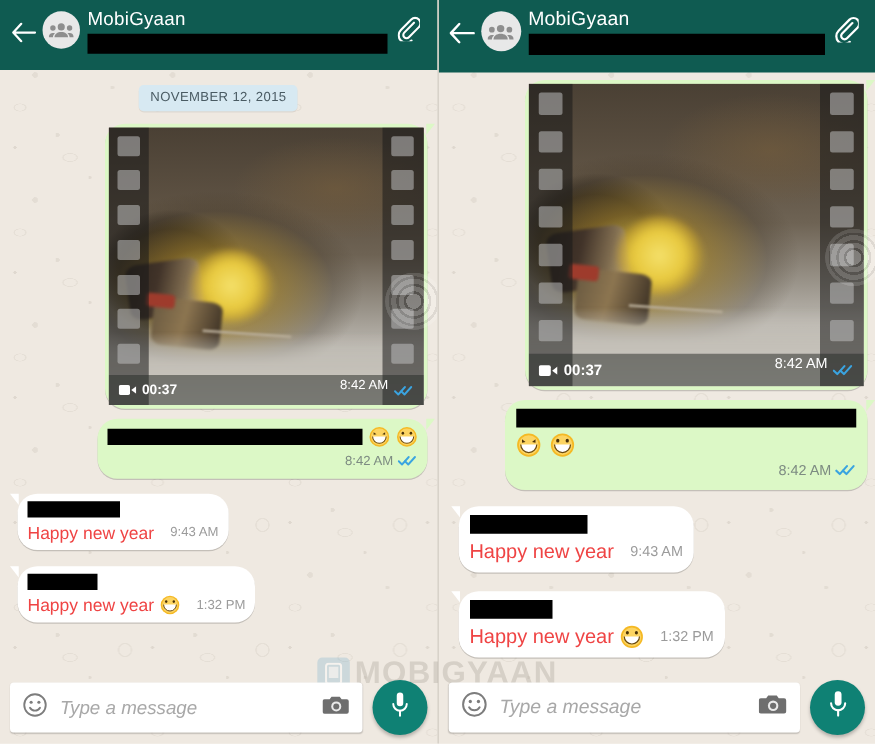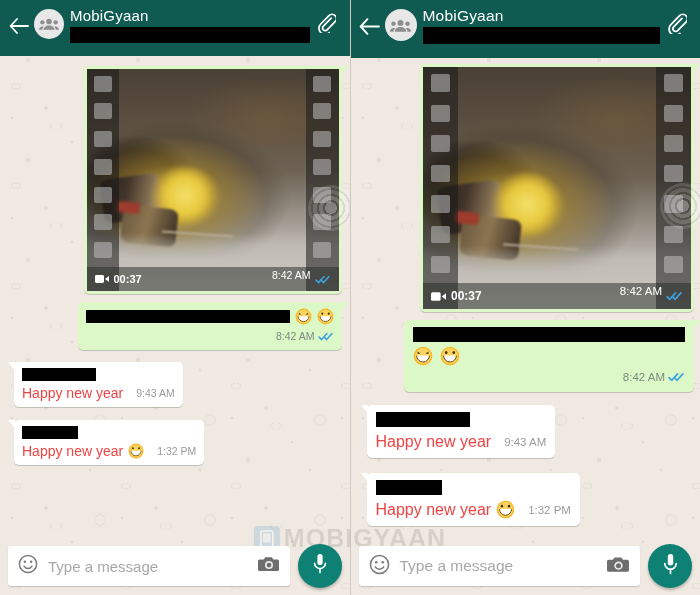--- a/index.html
+++ b/index.html
@@ -64,21 +64,21 @@
     font-size:10.5px;letter-spacing:.3px;padding:4px 9px 5px;
     box-shadow:0 1px 0 rgba(0,0,0,.07);
   }
 
   
   .row{display:flex;padding:0 8px;margin-top:7px;}
   .row.out{justify-content:flex-end;}
   .row.in{justify-content:flex-start;}
 
   .bubble{
-    position:relative;border-radius:5px;
+    position:relative;border-radius:16px;
     box-shadow:0 1px 0.5px rgba(0,0,0,.18);
     max-width:82%;
   }
   .bubble.out{background:#dcf8c6;}
   .bubble.in{background:#ffffff;}
 
   .bubble.out:after{
     content:"";position:absolute;right:-6px;top:0;
     border-top:0 solid transparent;border-bottom:9px solid transparent;
     border-left:7px solid #dcf8c6;
@@ -189,21 +189,21 @@
   
   .inputbar{
     position:absolute;left:0;right:0;bottom:0;height:58px;z-index:6;
     display:flex;align-items:center;padding:0 8px;box-sizing:border-box;
   }
   .inputbox{
     flex:1 1 auto;height:40px;background:#fff;border-radius:3px;
     box-shadow:0 1px 1px rgba(0,0,0,.18);
     display:flex;align-items:center;padding:0 10px;box-sizing:border-box;gap:10px;
   }
-  .placeholder{flex:1 1 auto;color:#a8a8a8;font-size:15px;}
+  .placeholder{flex:1 1 auto;color:#a8a8a8;font-size:15px;font-style:italic;}
   .panel.right .placeholder{font-size:15.5px;}
   .fab{
     width:44px;height:44px;border-radius:50%;background:#0f8174;
     display:flex;align-items:center;justify-content:center;margin-left:8px;flex:0 0 auto;
     box-shadow:0 2px 3px rgba(0,0,0,.25);
   }
 
   
   .watermark{
     position:absolute;left:50%;top:524px;transform:translateX(-50%);
@@ -249,20 +249,23 @@
       </div>
       <div class="clip-icon">
         <svg width="18" height="20" viewBox="0 0 18 20">
             <path d="M13.2 5.2 L5.4 13.1 a2.6 2.6 0 0 0 3.7 3.7 l8.0-8.1 a4.3 4.3 0 0 0-6.1-6.1 l-8.3 8.4 a6 6 0 0 0 8.5 8.5" stroke="#ffffff" stroke-width="1.7" fill="none" stroke-linecap="round"></path>
           </svg>
       </div>
     </div>
 
     <div class="chatscroll" style="top:56px;bottom:58px;">
 
+      <div class="daterow">
+        <div class="date-pill">NOVEMBER 12, 2015</div>
+      </div>
 
       <div class="row out" style="margin-top:10px;">
         <div class="bubble out media" style="width:252px;">
           <div class="video-wrap">
             <div class="video-frame" style="height:222px;">
               <div class="tube-a"></div>
               <div class="firework"></div>
               <div class="tube-b"></div>
               <div class="tube-red"></div>
               <div class="ground"></div>

